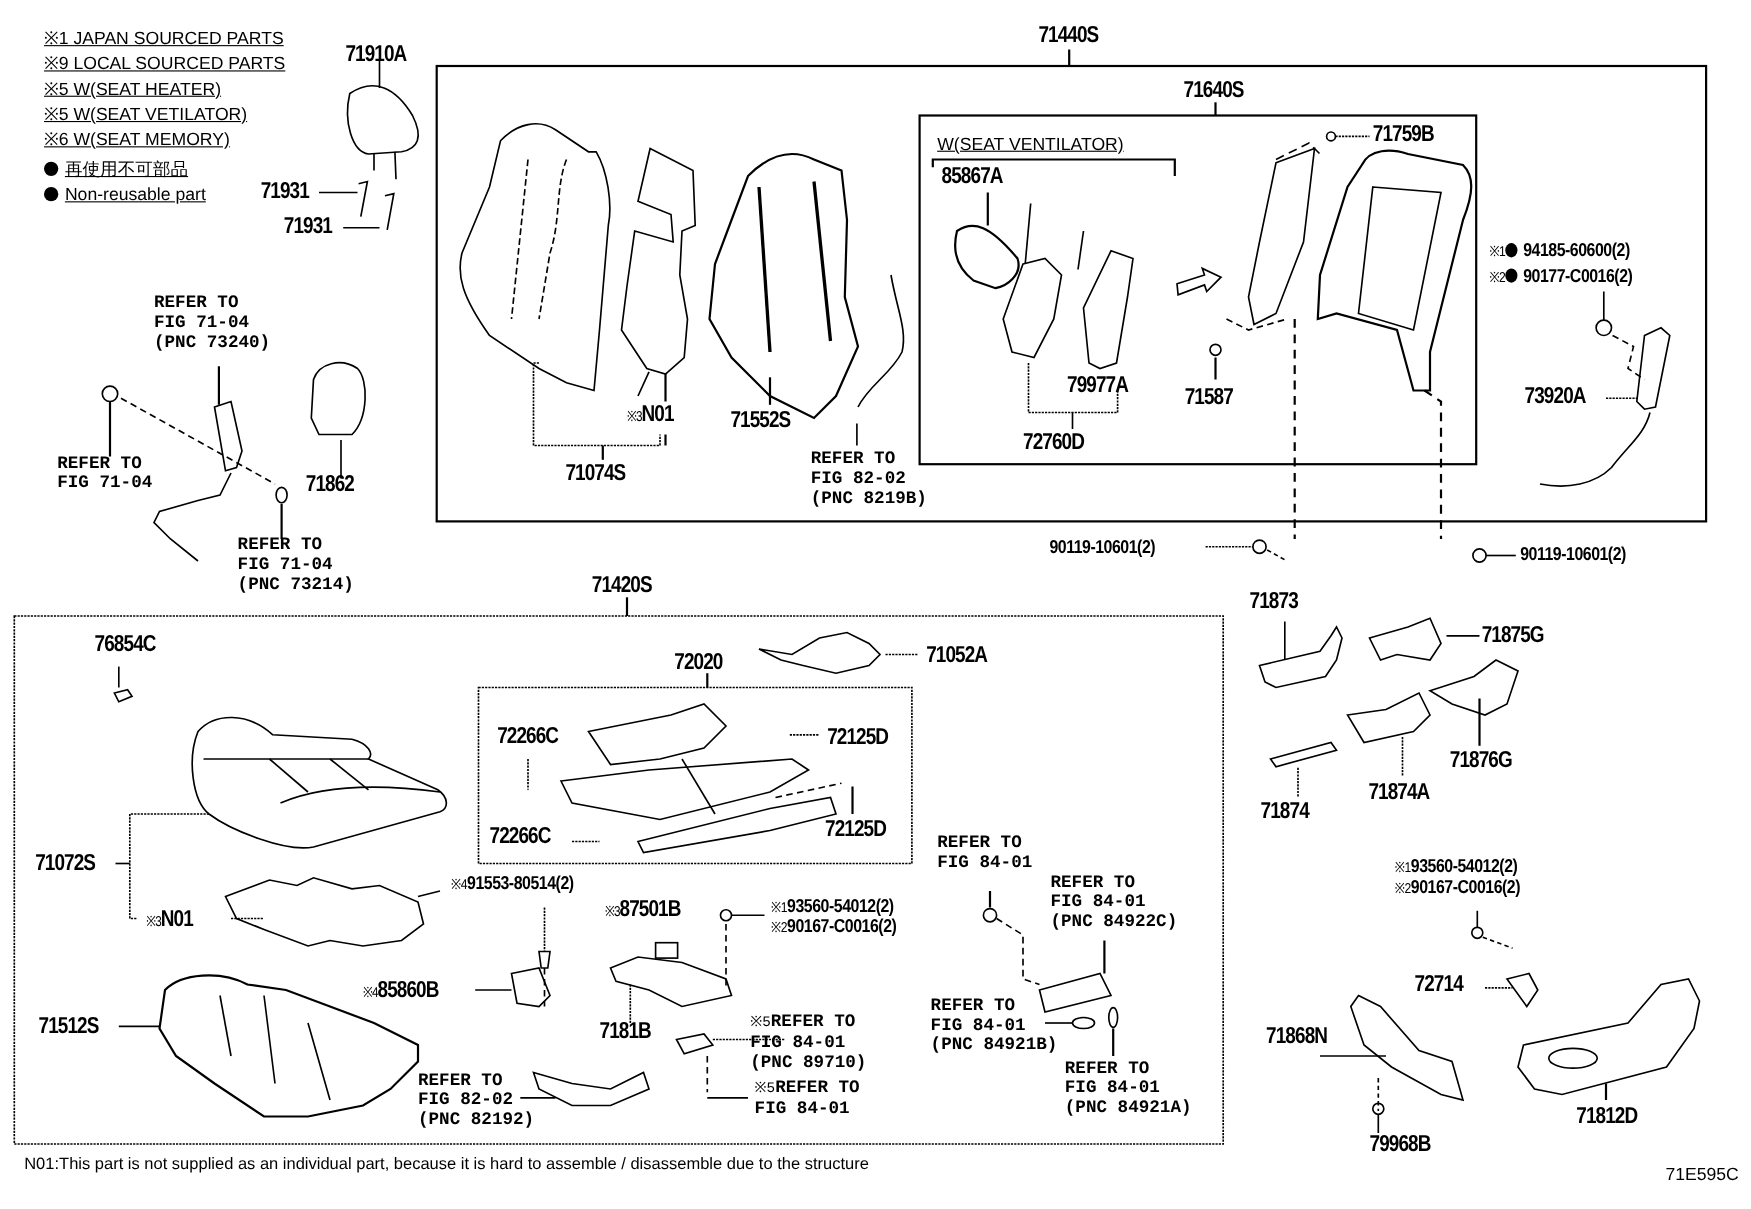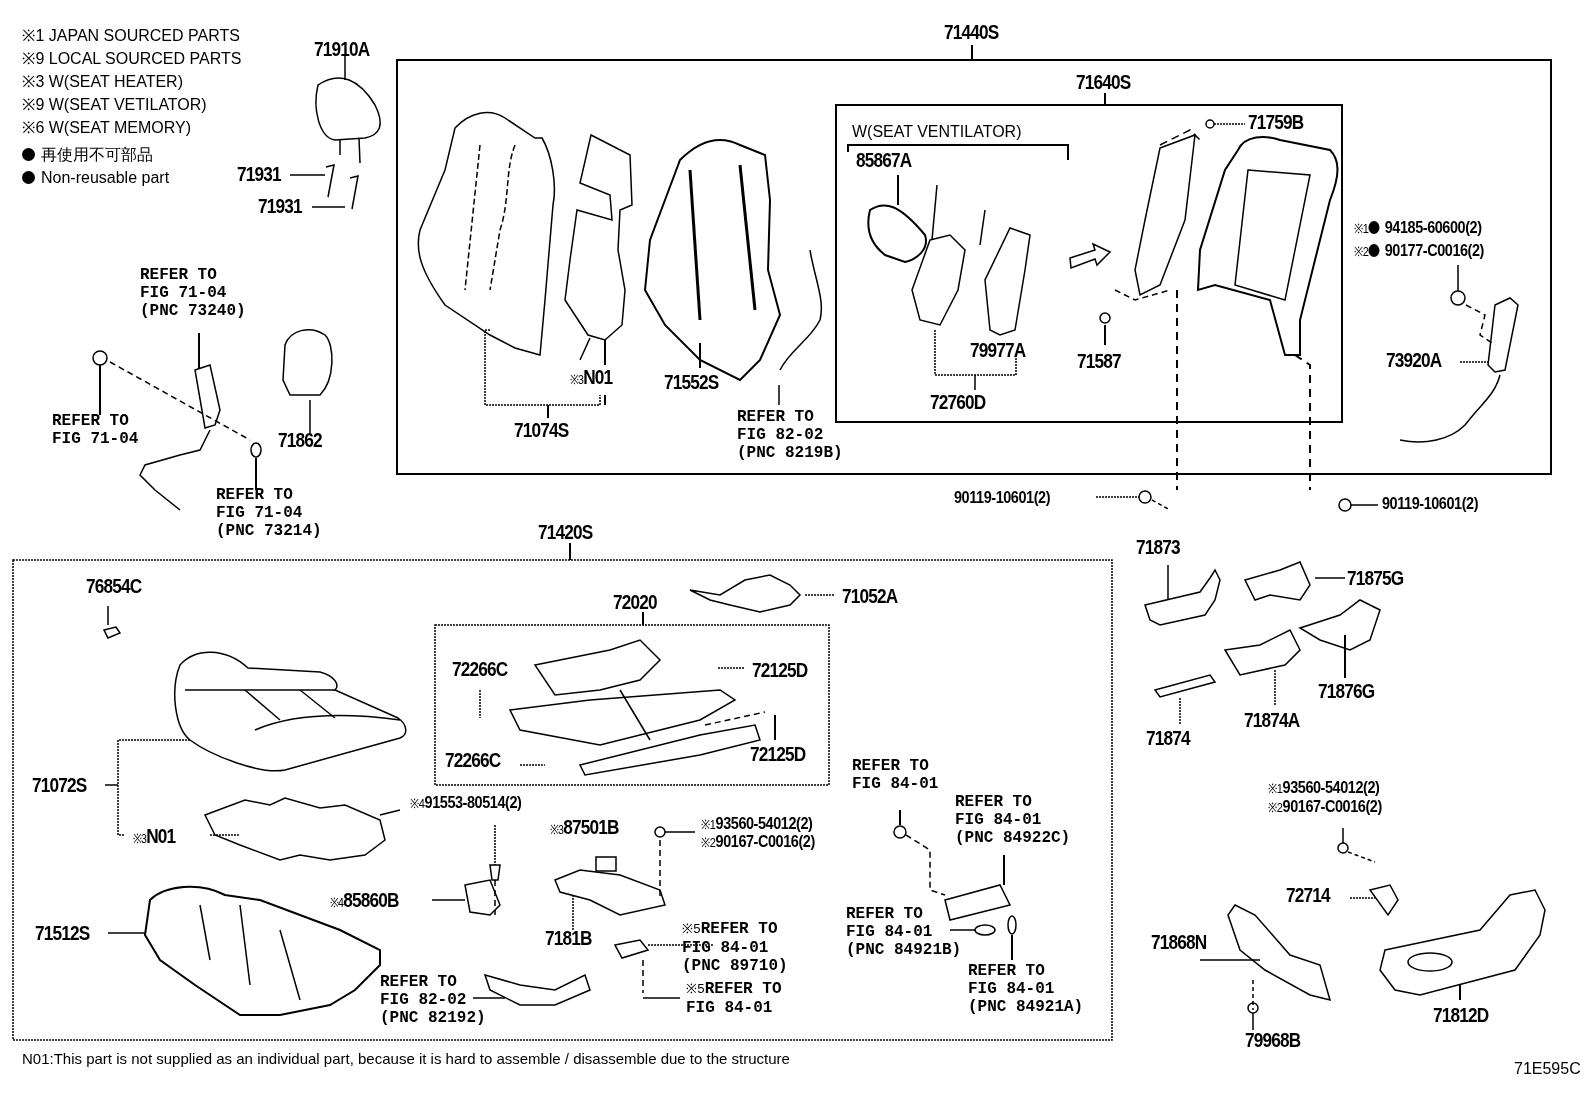--- a/index.html
+++ b/index.html
@@ -223,35 +223,35 @@
     <line x1="1200" y1="960" x2="1260" y2="960"></line>
     <line x1="1253" y1="980" x2="1253" y2="1010" stroke-dasharray="4 3"></line>
     <circle cx="1253" cy="1008" r="5"></circle>
     <line x1="1253" y1="1013" x2="1253" y2="1030"></line>
     <path d="M1385,950 L1480,930 L1510,895 L1535,890 L1545,910 L1540,935 L1515,970 L1420,995 L1395,990 L1380,970 Z"></path>
     <ellipse cx="1430" cy="962" rx="22" ry="9"></ellipse>
     <line x1="1460" y1="985" x2="1460" y2="1000" stroke-width="2"></line>
   </g>
 </svg>
 
-<div class="abs legend" style="left:22px;top:24px;">
+<div class="abs legend" style="left:40px;top:24px;text-decoration:underline;">
   <div>※1 JAPAN SOURCED PARTS</div>
   <div>※9 LOCAL SOURCED PARTS</div>
-  <div>※3 W(SEAT HEATER)</div>
-  <div>※9 W(SEAT VETILATOR)</div>
+  <div>※5 W(SEAT HEATER)</div>
+  <div>※5 W(SEAT VETILATOR)</div>
   <div>※6 W(SEAT MEMORY)</div>
   <div style="margin-top:4px"><span class="dot"></span><span>再使用不可部品</span></div>
   <div><span class="dot"></span><span>Non-reusable part</span></div>
 </div>
 
 <div class="abs pn" style="left:944px;top:20px;">71440S</div>
 <div class="abs pn" style="left:1076px;top:70px;">71640S</div>
 <div class="abs pn" style="left:538px;top:520px;">71420S</div>
 <div class="abs pn" style="left:613px;top:590px;">72020</div>
-<div class="abs legend" style="left:852px;top:120px;">W(SEAT VENTILATOR)</div>
+<div class="abs legend" style="left:852px;top:120px;text-decoration:underline;">W(SEAT VENTILATOR)</div>
 
 <div class="abs pn" style="left:314px;top:37px;">71910A</div>
 <div class="abs pn" style="left:237px;top:162px;">71931</div>
 <div class="abs pn" style="left:258px;top:194px;">71931</div>
 <div class="abs pn" style="left:278px;top:428px;">71862</div>
 <div class="abs pn" style="left:514px;top:418px;">71074S</div>
 <div class="abs pn" style="left:570px;top:365px;"><span class="mark">※3</span><span>N01</span></div>
 <div class="abs pn" style="left:664px;top:370px;">71552S</div>
 <div class="abs pn" style="left:856px;top:148px;">85867A</div>
 <div class="abs pn" style="left:970px;top:338px;">79977A</div>

